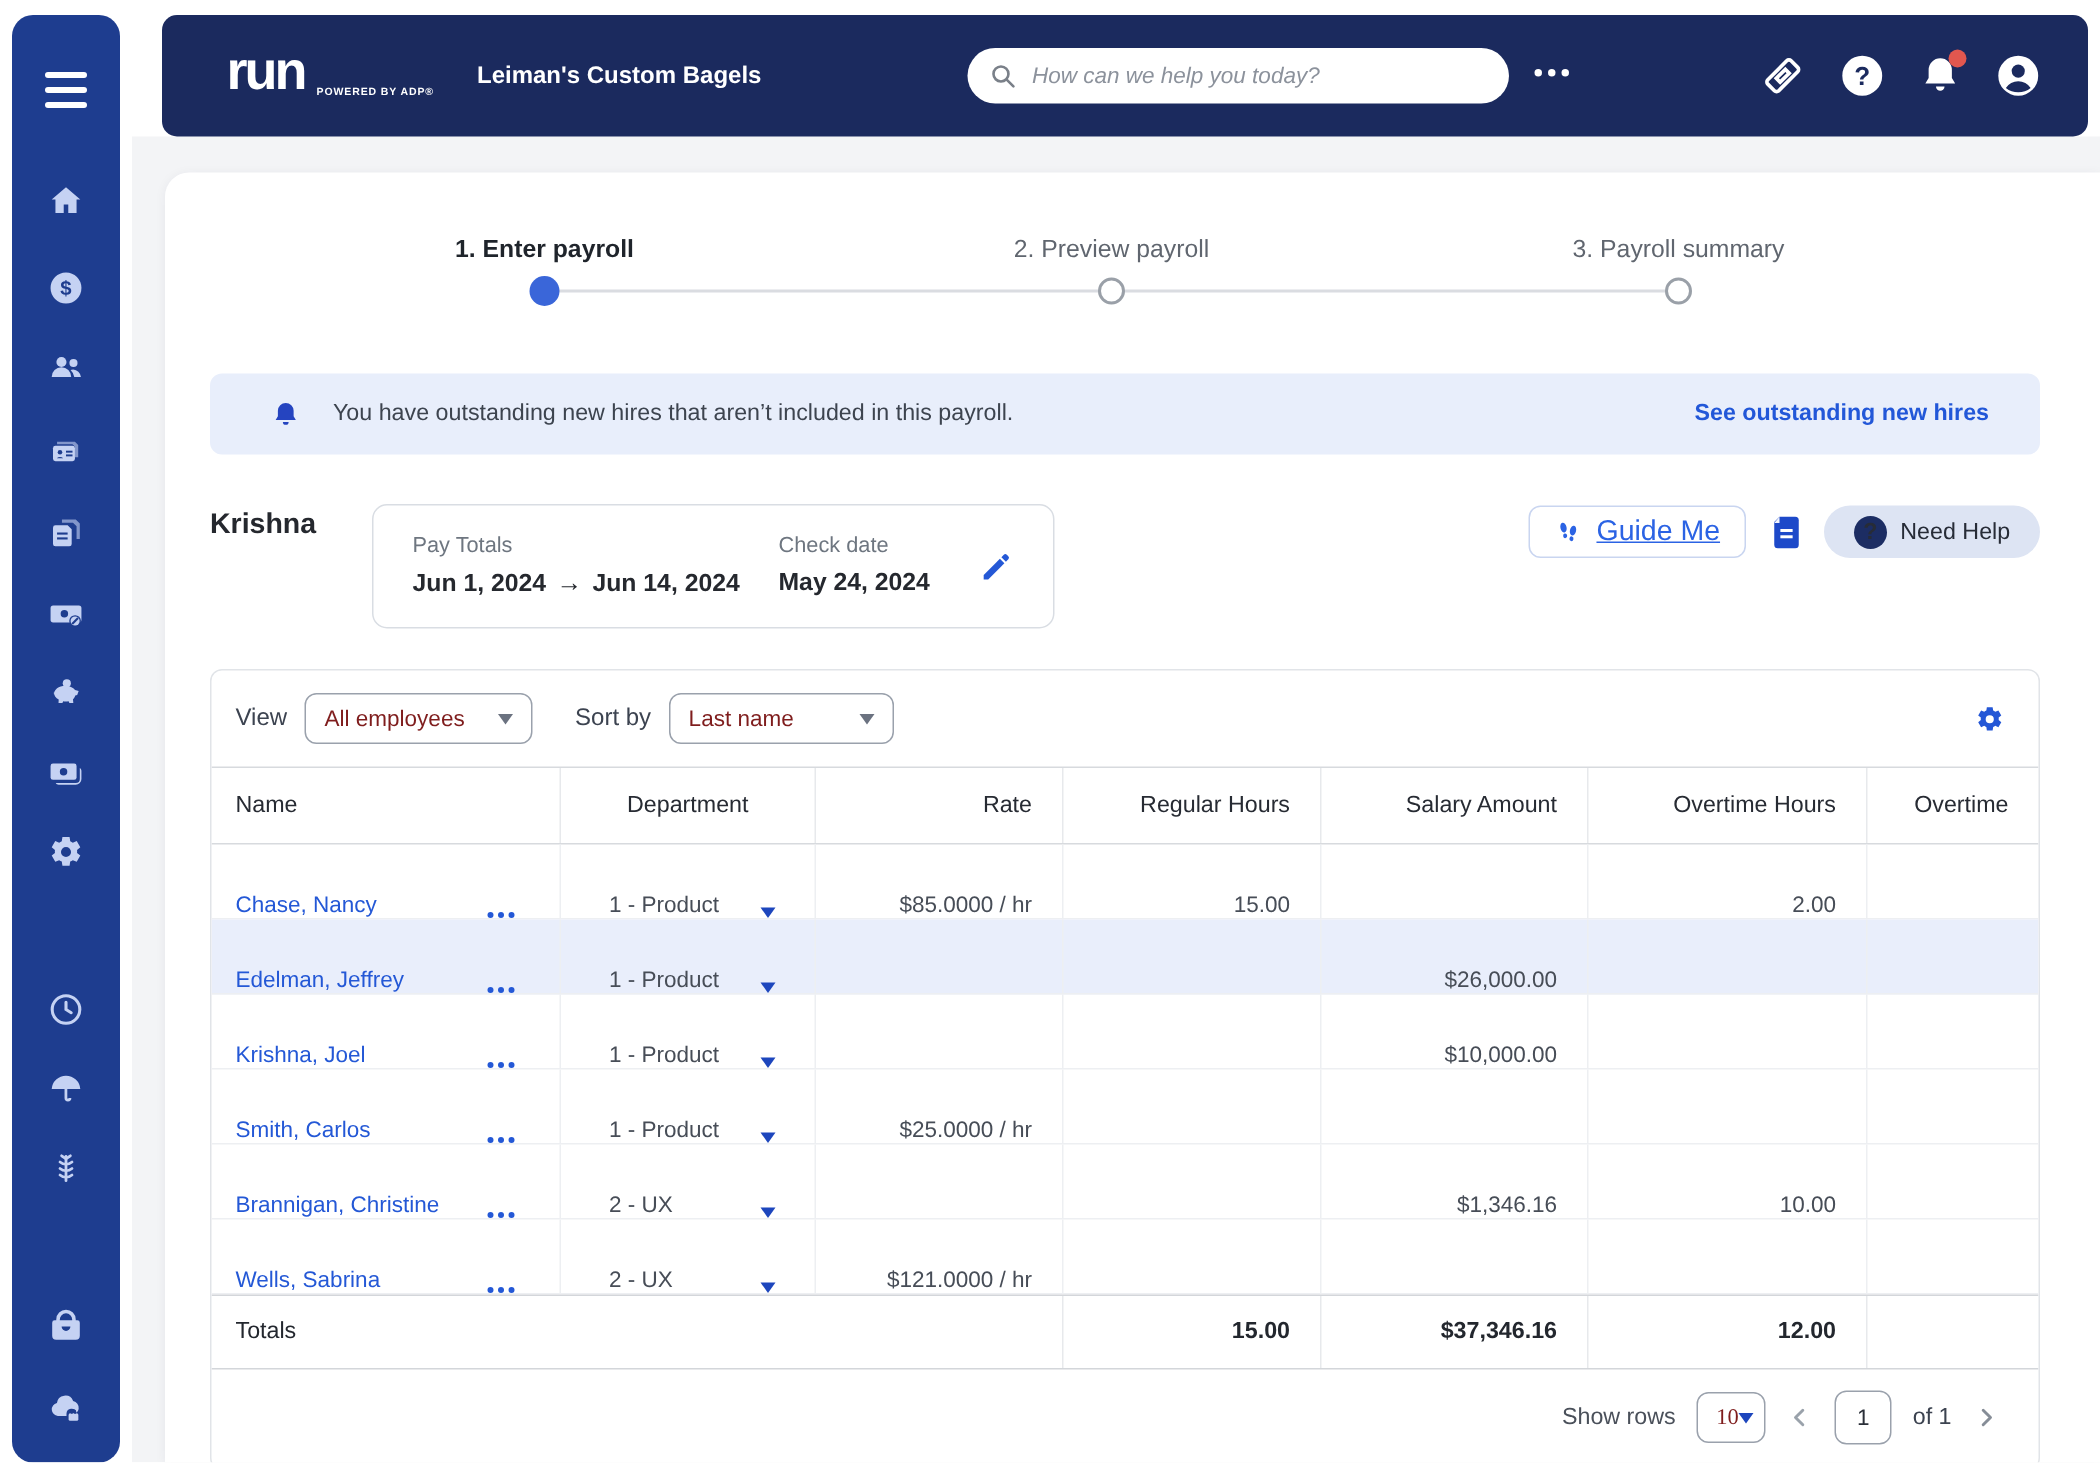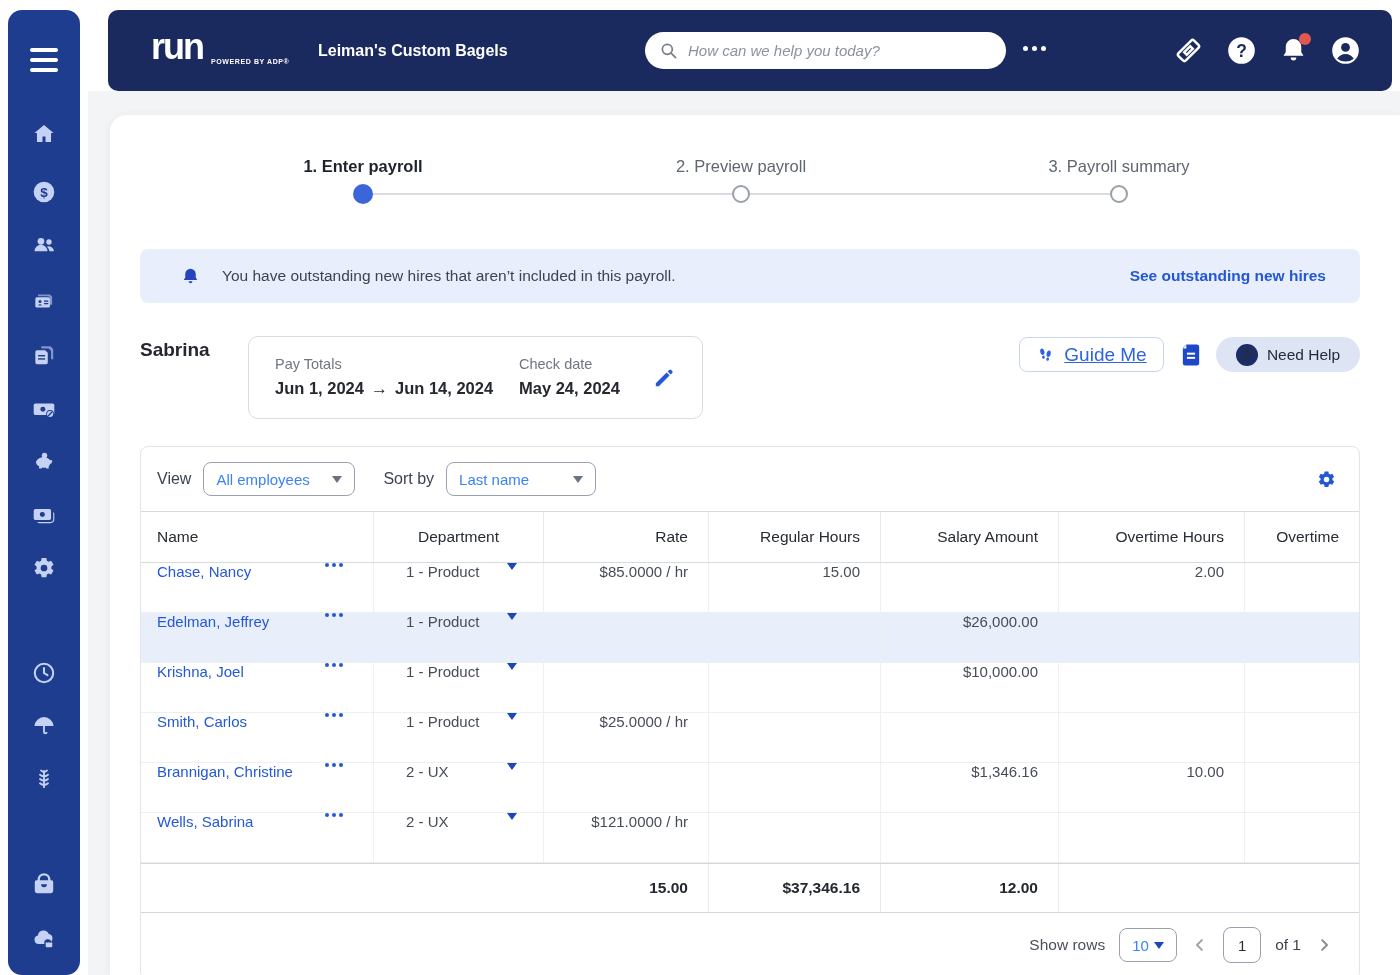--- a/index.html
+++ b/index.html
@@ -63,56 +63,56 @@
   .doc-btn { position:absolute; left:1177px; top:341px; width:28px; height:28px; color:#1d49c9; cursor:pointer; z-index:6; }
   .help-btn { position:absolute; left:1216px; top:337px; width:144px; height:35px; background:#dde4f3; border-radius:18px; display:flex; align-items:center; justify-content:center; gap:9px; cursor:pointer; z-index:6; }
   .help-q { width:22px; height:22px; border-radius:50%; background:#1c2d63; color:#fff; font-size:13px; font-weight:bold; display:flex; align-items:center; justify-content:center; }
   .help-btn span { font-size:15.5px; color:#272c37; }
 
   
   .table-card { position:absolute; left:140px; top:446px; width:1220px; height:534px; background:#fff; border:1px solid #e1e4e8; border-radius:8px; overflow:hidden; z-index:6; }
   .controls { height:64px; display:flex; align-items:center; padding:0 22px 0 16px; }
   .ctl-label { font-size:16px; color:#3c4350; }
   .dd { height:34px; background:#fff; border:1.5px solid #9aa1ac; border-radius:8px; display:flex; align-items:center; justify-content:space-between; padding:0 12px; cursor:pointer; }
-  .dd span { font-size:15px; color:#3b82f6; }
+  .dd span { font-size:15px; color:#7f1d1d; }
   .caret { width:0; height:0; border-left:5.5px solid transparent; border-right:5.5px solid transparent; border-top:7px solid #6b7280; }
   .caret.blue { border-top-color:#1d46bd; }
   .dd1 { width:152px; margin-left:12px; }
   .lbl2 { margin-left:28px; }
   .dd2 { width:150px; margin-left:12px; }
   .gear-btn { margin-left:auto; width:21px; height:21px; color:#2457d6; cursor:pointer; }
 
   .thead, .trow { display:grid; grid-template-columns:232px 170px 165px 172px 178px 186px 1fr; }
   .thead { height:52px; border-top:1px solid #d7dade; border-bottom:1px solid #d7dade; font-size:15.5px; color:#272b33; }
   .thead > div { display:flex; align-items:center; height:100%; }
   .thead > div + div { border-left:1px solid #e7e9ec; }
   .th-name { padding-left:16px; }
   .th-center { justify-content:center; }
   .th-right { justify-content:flex-end; padding-right:20px; }
 
   .trow { height:50px; border-bottom:1px solid #edeff2; font-size:15px; color:#474d57; }
-  .trow > div { display:flex; align-items:flex-start; height:100%; }
+  .trow > div { display:flex; align-items:flex-end; height:100%; }
   .trow > div + div { border-left:1px solid #edeff2; }
   .trow.hl { background:#e9eefb; }
   .name-cell { position:relative; padding-left:16px; }
   .name-link { color:#2458d6; cursor:pointer; }
   .row-menu { position:absolute; left:184px; display:flex; gap:3px; cursor:pointer; }
   .row-menu i { width:4px; height:4px; border-radius:50%; background:#2458d6; }
   .dept-cell { position:relative; padding-left:32px; cursor:pointer; }
   .dept-caret { position:absolute; right:26px; }
   .num { justify-content:flex-end; padding-right:20px; }
 
   .totals { display:grid; grid-template-columns:567px 172px 178px 186px 1fr; height:50px; border-top:1px solid #d3d6da; border-bottom:1px solid #d3d6da; font-size:15.5px; color:#23272e; }
   .totals > div { display:flex; align-items:center; height:100%; }
   .totals > div + div { border-left:1px solid #e7e9ec; }
   .tot-label { padding-left:16px; }
   .tot-num { justify-content:flex-end; padding-right:20px; font-weight:600; }
 
   .pager { height:64px; display:flex; align-items:center; justify-content:flex-end; gap:14px; padding-right:26px; font-size:15.5px; color:#4a505a; }
-  .dd-small { width:58px; }
+  .dd-small { width:46px;font-family:Liberation Serif, serif; }
   .chev { width:18px; height:18px; cursor:pointer; }
   .chev.left { color:#9aa2ab; }
   .chev.right { color:#868d97; }
   .page-box { width:38px; height:36px; border:1.5px solid #9aa1ac; border-radius:8px; text-align:center; font-size:15px; color:#2a2f38; font-family:"Liberation Sans",sans-serif; outline:none; }
   .of-label { color:#3c4350; }
 </style>
 </head>
 <body>
 
 <div class="app">
@@ -289,21 +289,21 @@
     <span class="icon">
       <svg viewBox="0 0 24 24" fill="currentColor">
           <path d="M12 3a6 6 0 0 0-6 6v4.2L4.3 16h15.4L18 13.2V9a6 6 0 0 0-6-6z"></path>
           <path d="M9.8 17.5a2.2 2.2 0 0 0 4.4 0z"></path>
         </svg>
     </span>
     <span class="banner-text">You have outstanding new hires that aren’t included in this payroll.</span>
     <span class="banner-link">See outstanding new hires</span>
   </div>
 
-  <div class="freq">Sabrina</div>
+  <div class="freq">Krishna</div>
   <div class="period-card">
     <div class="pc-label" style="left:26px">Pay Totals</div>
     <div class="pc-value" style="left:26px">
       <span>Jun 1, 2024</span><span class="pc-arrow">→</span><span>Jun 14, 2024</span>
     </div>
     <div class="pc-label" style="left:270px">Check date</div>
     <div class="pc-value" style="left:270px">May 24, 2024</div>
     <span class="pencil icon">
       <svg viewBox="0 0 24 24" fill="currentColor">
           <path d="M3.8 17.3 14.6 6.5l3 3L6.8 20.3H3.8z"></path>
@@ -480,20 +480,21 @@
           <i class="caret blue dept-caret"></i>
         </div>
       <div class="num">$121.0000 / hr</div>
       <div class="num"></div>
       <div class="num"></div>
       <div class="num"></div>
       <div class="num"></div>
     </div>
 
     <div class="totals">
+      <div class="tot-label">Totals</div>
       <div class="tot-num">15.00</div>
       <div class="tot-num">$37,346.16</div>
       <div class="tot-num">12.00</div>
       <div class="tot-num"></div>
     </div>
 
     <div class="pager">
       <span>Show rows</span>
       <div class="dd dd-small">
         <span>10</span>

